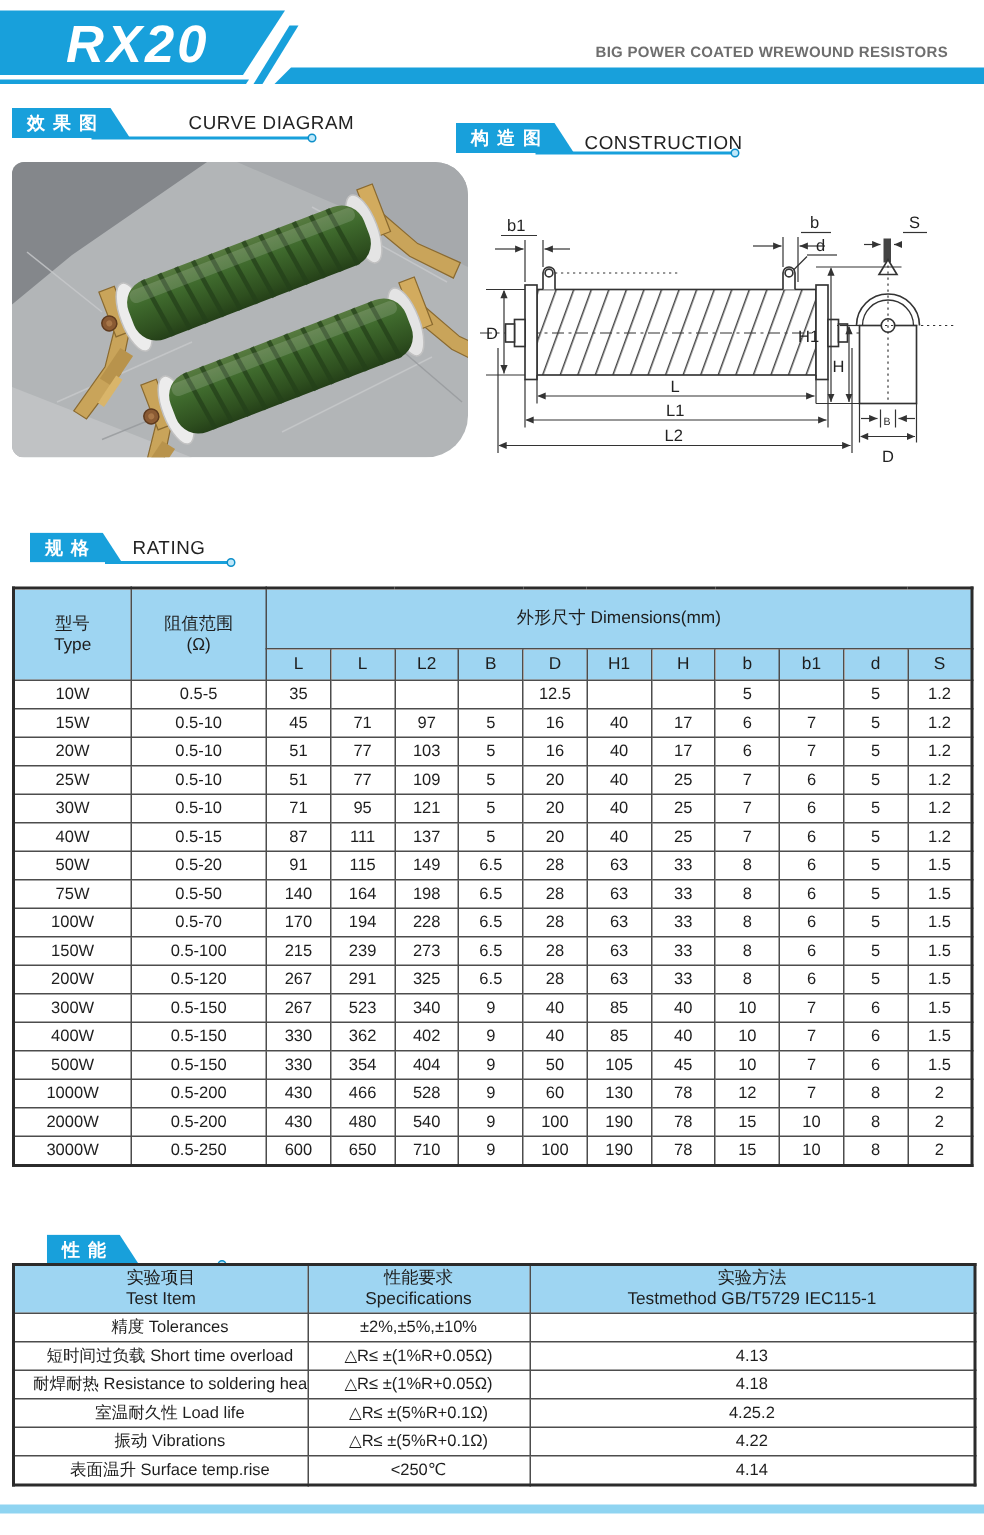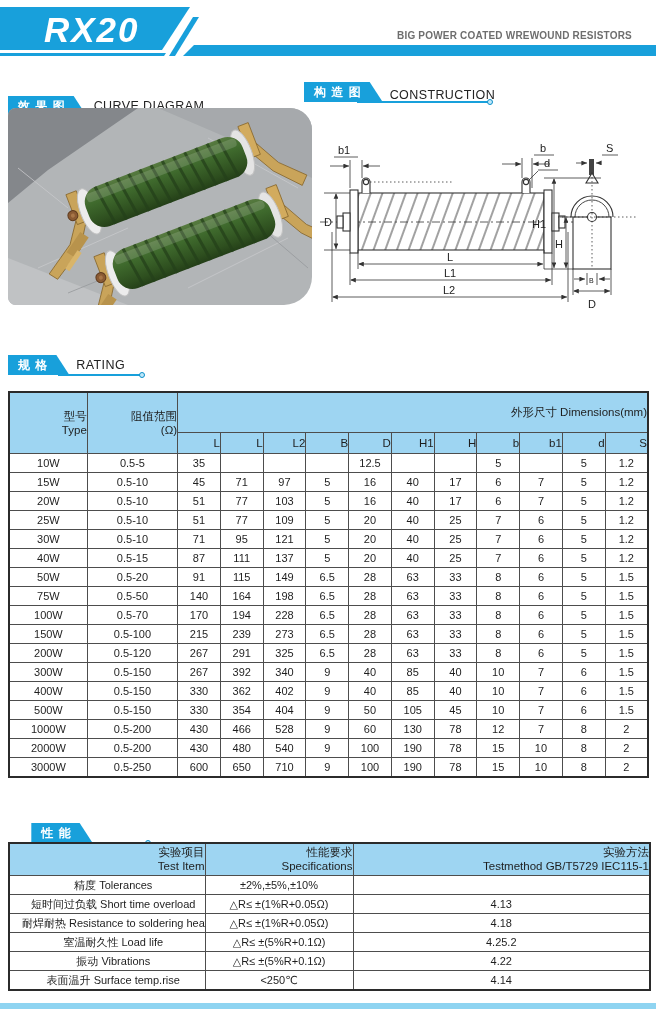--- a/index.html
+++ b/index.html
@@ -30,21 +30,21 @@
 
   
   .constr { position:absolute; left:316px; top:136px; }
 
   
   table { border-collapse:collapse; table-layout:fixed; background:#fff; }
   .rating { position:absolute; left:8px; top:391px; width:641px; }
   .perf   { position:absolute; left:8px; top:842px; width:641px; }
   th, td { border:1px solid #4d4d4d; text-align:center; color:#1e1e1e; overflow:hidden; white-space:nowrap; }
   table { border:2px solid #2b2b2b; }
-  thead th { background:#9ed5f2; font-weight:normal; font-size:11.5px; line-height:14px;text-align:right; }
+  thead th { background:#9ed5f2; font-weight:normal; font-size:11.5px; line-height:14px; }
   .rating thead tr:first-child th { height:40px; }
   .rating thead tr:last-child  th { height:21px; }
   .rating tbody td { height:18px; line-height:18px; font-size:11px; }
   .perf thead th { height:32px; }
   .perf tbody td { height:18.6px; line-height:18px; font-size:11px; }
   .perf tbody td:first-child { text-align:center; padding-left:12px; }
 
   .footer-bar { position:absolute; left:0; top:1003px; width:656px; height:6px; background:#8fd4f1; }
 </style>
 </head>
@@ -54,31 +54,31 @@
 
   <svg class="hdr-svg" width="656" height="62" viewBox="0 0 656 62">
     <polygon points="0,7 190,7 162,50 0,50" fill="#18a0db"></polygon>
     <polygon points="0,53 166,53 164,56 0,56" fill="#18a0db"></polygon>
     <polygon points="169,56 193,17 199,17 175,56" fill="#18a0db"></polygon>
     <polygon points="183,56 194,45 656,45 656,56" fill="#18a0db"></polygon>
   </svg>
   <div class="model-text">RX20</div>
   <div class="title-en">BIG POWER COATED WREWOUND RESISTORS</div>
 
-  <div class="sec" style="left:8px; top:96px;">
+  <div class="sec" style="left:8px; top:72px;gap:32px;">
     <span class="tag">效 果 图</span>
     <span class="en">CURVE DIAGRAM</span>
     <span class="line" style="left:53px; width:147px;"></span>
   </div>
   <div class="sec" style="left:304px; top:82px;align-items:flex-end;">
     <span class="tag">构 造 图</span>
     <span class="en">CONSTRUCTION</span>
     <span class="line" style="left:53px; width:133px;"></span>
   </div>
-  <div class="sec" style="left:8px; top:355px;justify-content:space-between;">
+  <div class="sec" style="left:20px; top:355px;justify-content:space-between;">
     <span class="tag">规 格</span>
     <span class="en">RATING</span>
     <span class="line" style="left:50px; width:84px;"></span>
   </div>
   <div class="sec" style="left:8px; top:823px;flex-direction:column;">
     <span class="tag">性 能</span>
     <span class="en">PERFORMANCF</span>
     <span class="line" style="left:50px; width:90px;"></span>
   </div>
 
@@ -454,21 +454,21 @@
           <td>33</td>
           <td>8</td>
           <td>6</td>
           <td>5</td>
           <td>1.5</td>
         </tr>
         <tr>
           <td>300W</td>
           <td>0.5-150</td>
           <td>267</td>
-          <td>392</td>
+          <td>523</td>
           <td>340</td>
           <td>9</td>
           <td>40</td>
           <td>85</td>
           <td>40</td>
           <td>10</td>
           <td>7</td>
           <td>6</td>
           <td>1.5</td>
         </tr>

